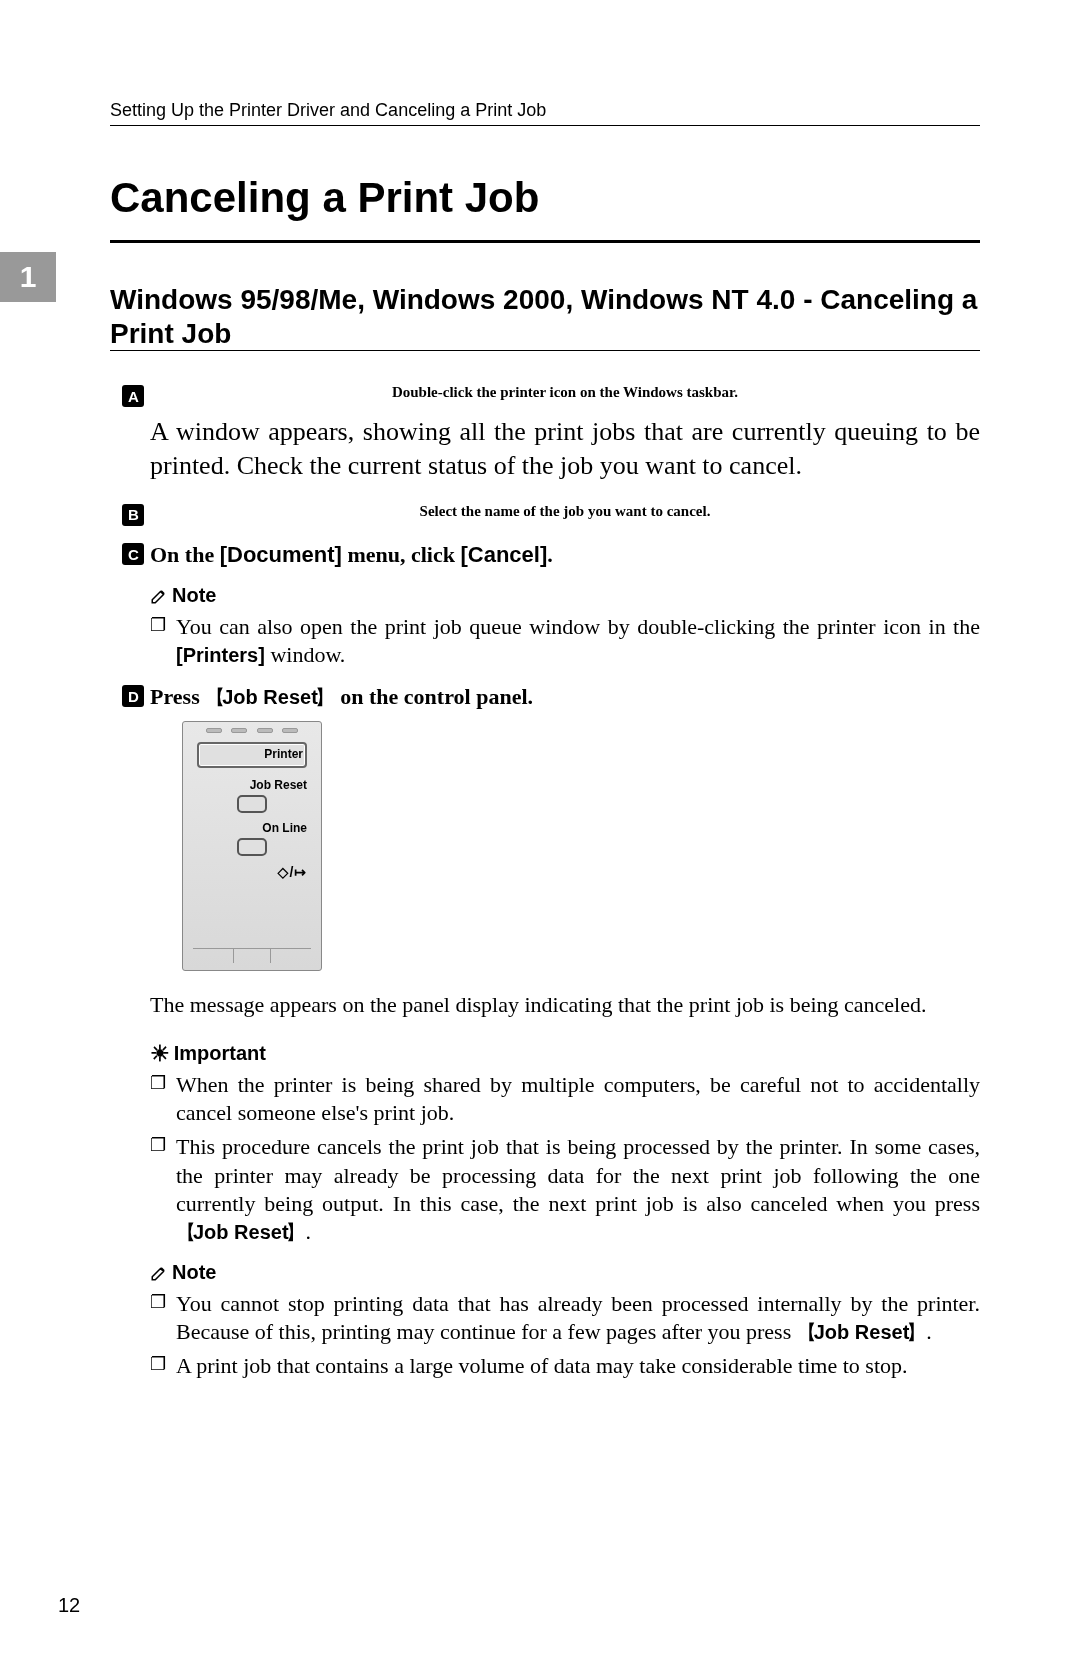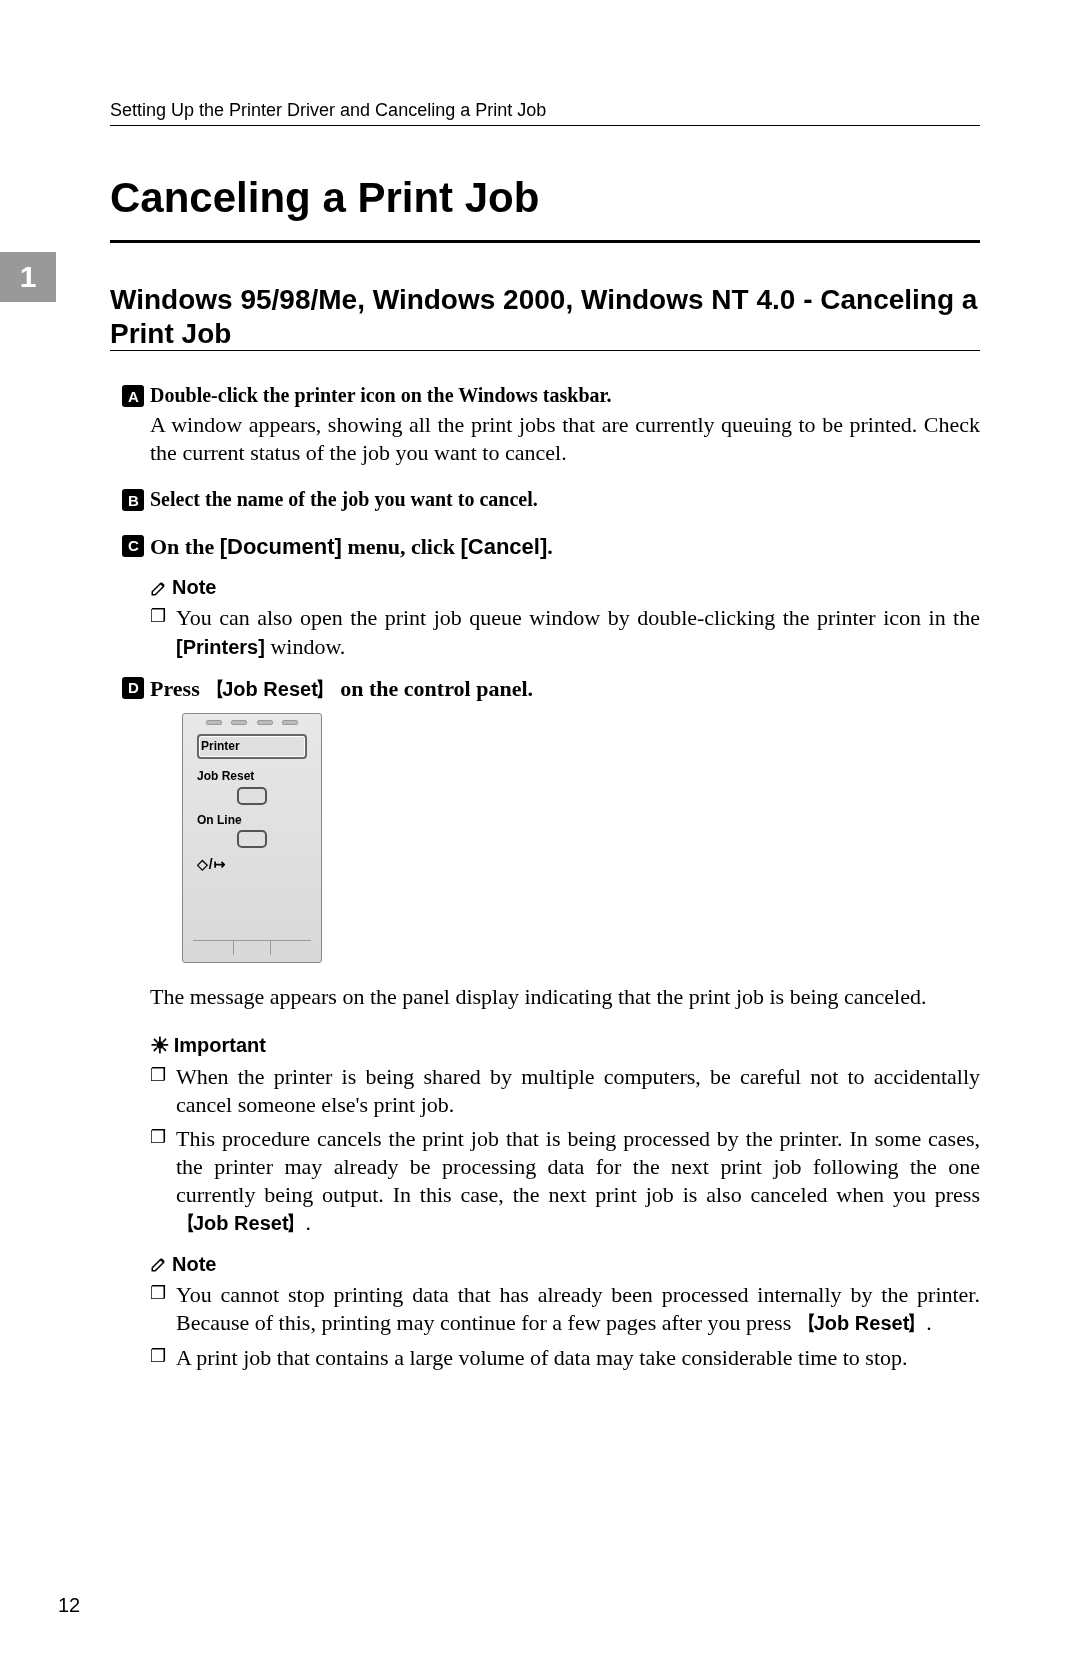--- a/index.html
+++ b/index.html
@@ -87,34 +87,35 @@
     font-size: 15px;
     font-weight: bold;
     display: flex;
     align-items: center;
     justify-content: center;
     letter-spacing: -1px;
   }
   .step-head {
     font-family: "Palatino Linotype", "Book Antiqua", Palatino, serif;
     font-weight: bold;
-    font-size: 20px;
+    font-size: 15px;
+    text-align: center;
   }
   .step-mixed {
     font-weight: bold;
     font-size: 22px;
   }
   .step-mixed .menu {
     font-family: Arial, Helvetica, sans-serif;
     font-weight: bold;
   }
   .step-body {
     text-align: justify;
-    margin-top: 2px;
-    font-size: 22px;
+    margin-top: 13px;
+    font-size: 26px;
   }
   .gap-step { margin-top: 20px; }
   .note-block {
     margin-left: 28px;
     margin-top: 14px;
     margin-bottom: 14px;
   }
   .note-head, .important-head {
     font-family: Arial, Helvetica, sans-serif;
     font-weight: bold;
@@ -166,21 +167,21 @@
     margin: 10px 0 20px 60px;
     width: 140px;
     height: 250px;
     background: linear-gradient(to bottom, #e8e8e8, #d8d8d8);
     border: 1px solid #888;
     border-radius: 3px;
     padding: 20px 14px 10px 14px;
     font-family: Arial, Helvetica, sans-serif;
     font-size: 13px;
     font-weight: bold;
-    text-align: left;
+    text-align: right;
     position: relative;
   }
   .panel-ridges {
     position:absolute; left:0; right:0; top:6px; height:8px;
     display:flex; justify-content:space-around; padding:0 18px;
   }
   .panel-ridges span{ width:16px; height:5px; background:#bbb; border-radius:2px; border:1px solid #999;}
   .panel-btn {
     background: #e0e0e0;
     border: 2px solid #666;

